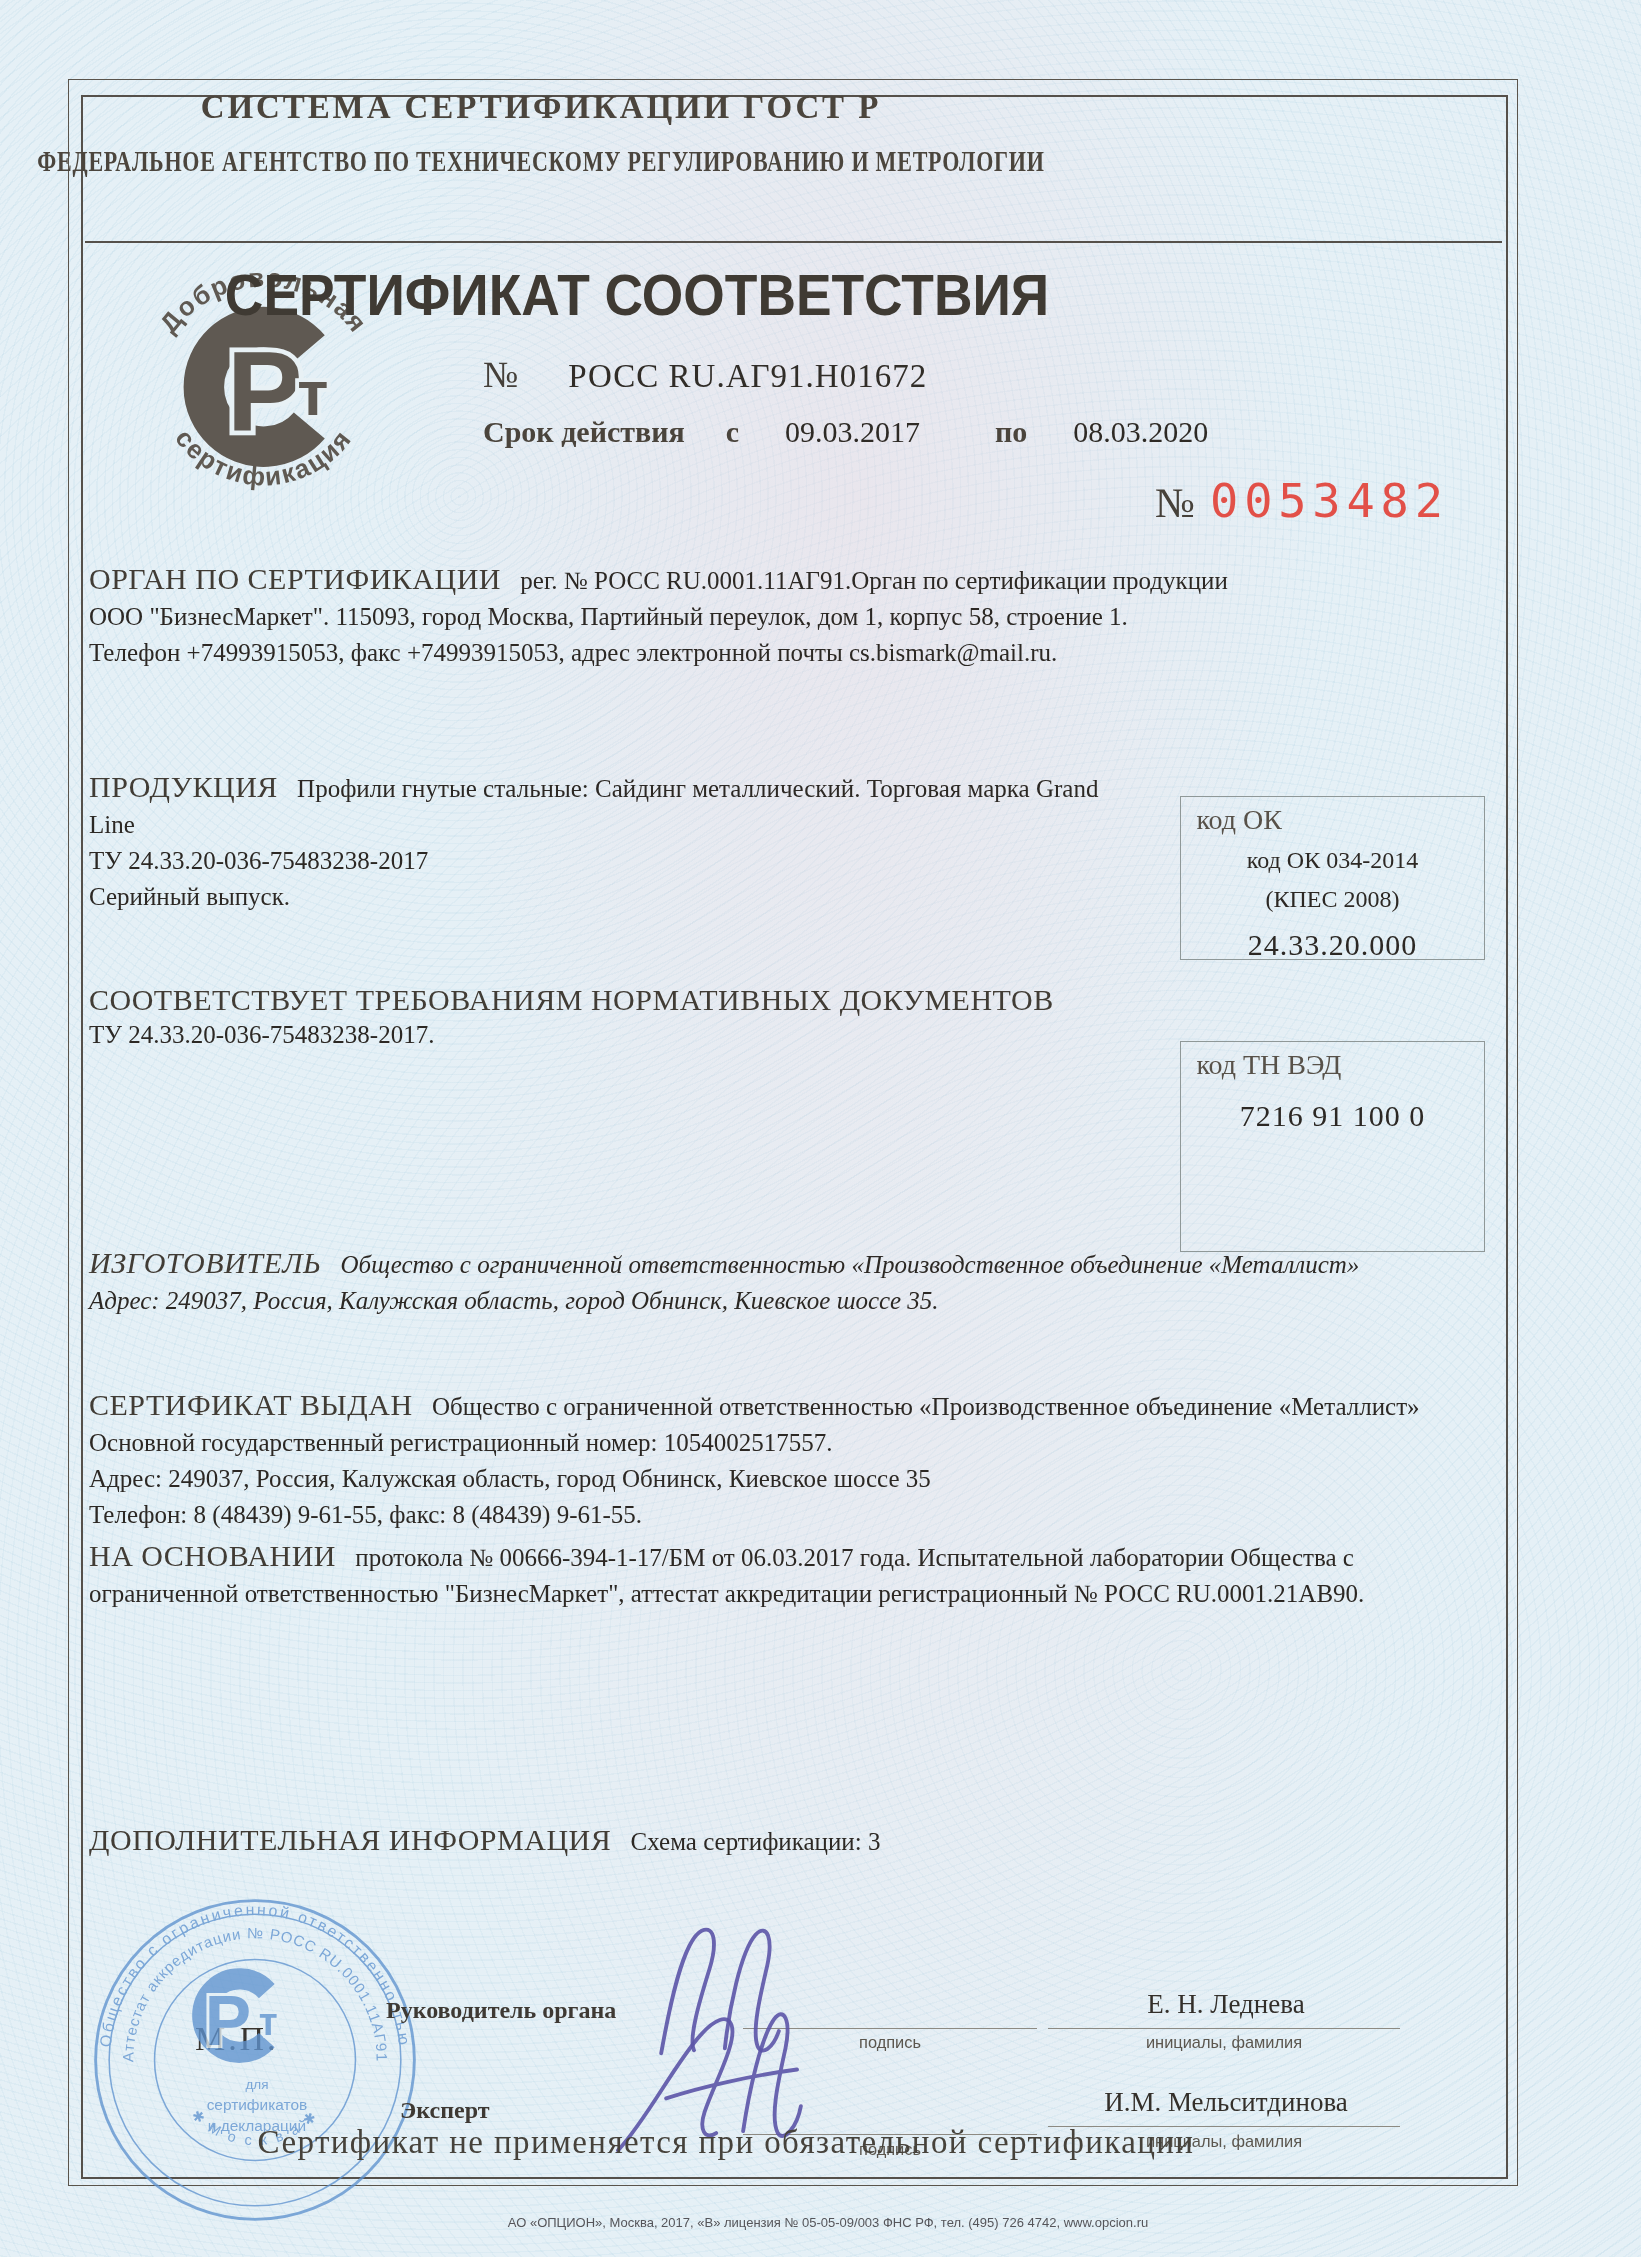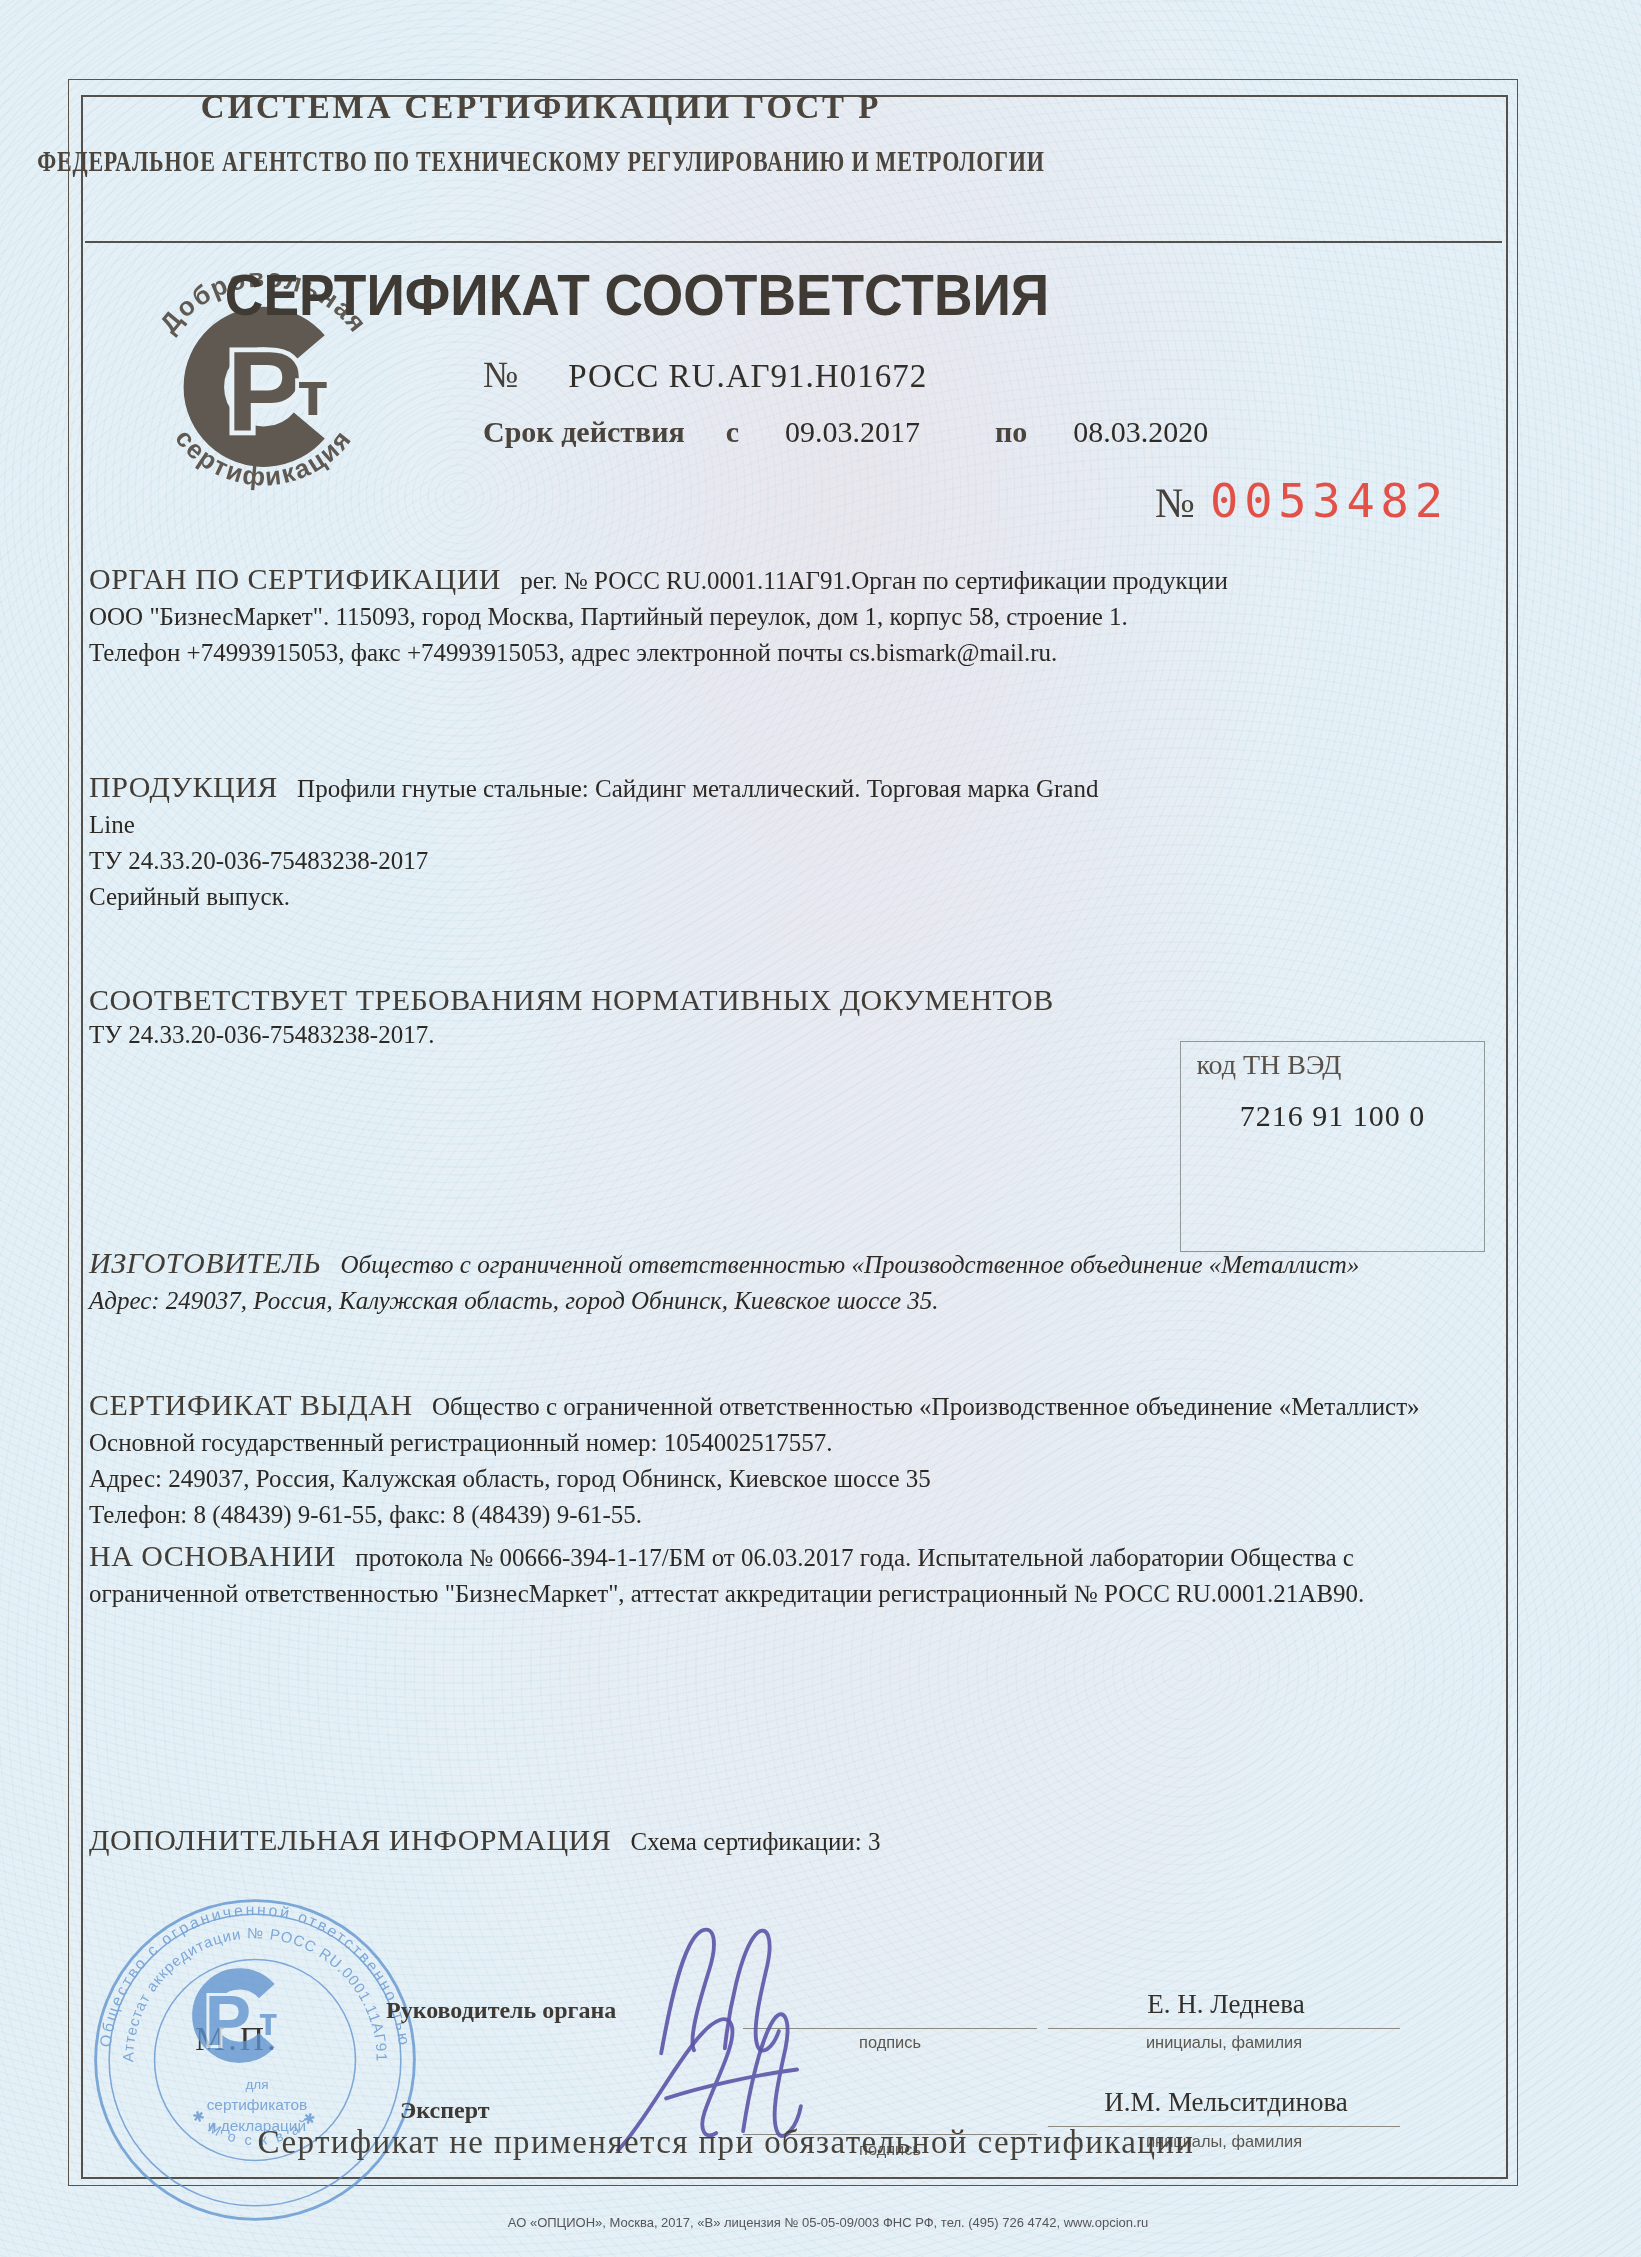--- a/index.html
+++ b/index.html
@@ -105,20 +105,26 @@
 
   <div class="abs sec" style="top:770px;width:1081px;">
     <div>
       <span class="sec-h">ПРОДУКЦИЯ</span><span class="body">Профили гнутые стальные: Сайдинг металлический. Торговая марка Grand</span>
     </div>
     <div class="ln">Line</div>
     <div class="ln">ТУ 24.33.20-036-75483238-2017</div>
     <div class="ln">Серийный выпуск.</div>
   </div>
 
+  <div class="abs code-box" style="left:1180px;top:796px;width:303px;height:162px;">
+    <div class="cb-label">код ОК</div>
+    <div class="cb-line">код ОК 034-2014</div>
+    <div class="cb-line">(КПЕС 2008)</div>
+    <div class="cb-value">24.33.20.000</div>
+  </div>
 
   <div class="abs sec" style="top:983px;width:1081px;">
     <div class="sec-h">СООТВЕТСТВУЕТ ТРЕБОВАНИЯМ НОРМАТИВНЫХ ДОКУМЕНТОВ</div>
     <div class="ln">ТУ 24.33.20-036-75483238-2017.</div>
   </div>
 
   <div class="abs code-box" style="left:1180px;top:1041px;width:303px;height:209px;">
     <div class="cb-label">код ТН ВЭД</div>
     <div class="cb-value" style="margin-top:19px;">7216 91 100 0</div>
   </div>

